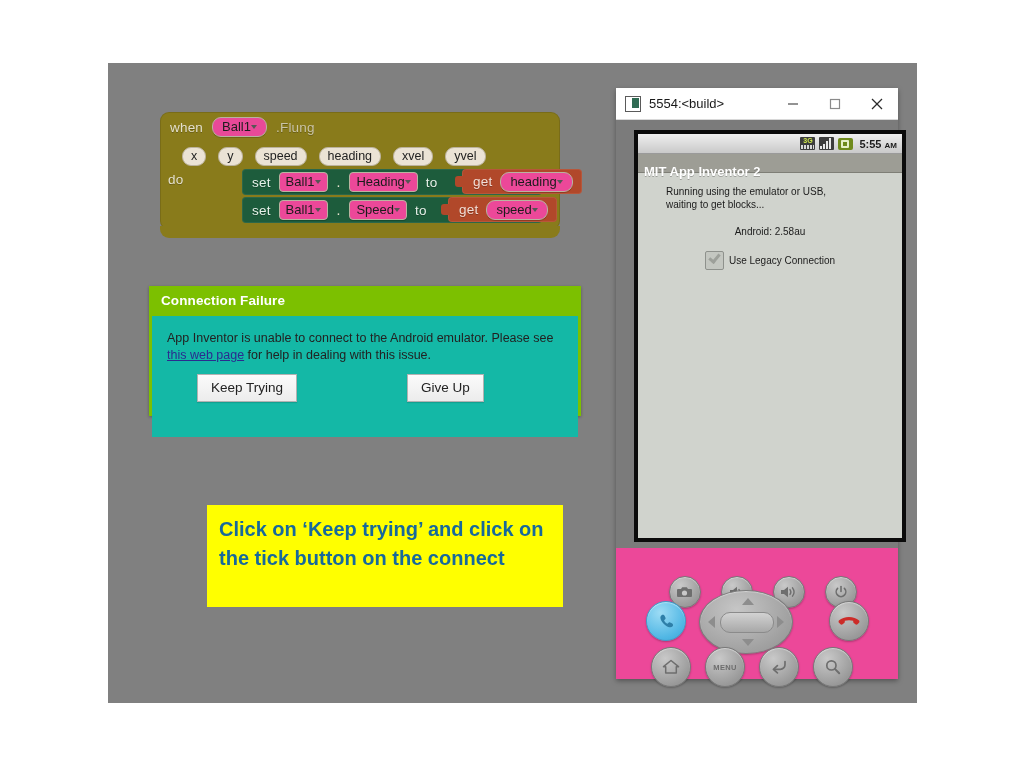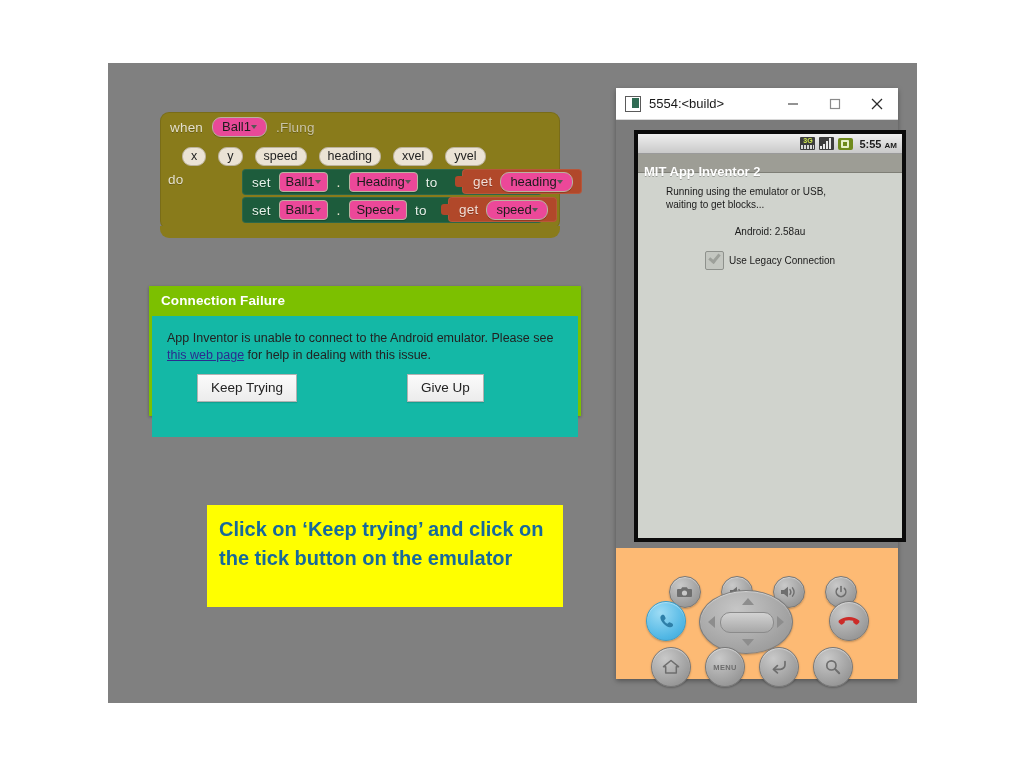--- a/index.html
+++ b/index.html
@@ -283,21 +283,21 @@
     width: 8px; height: 4px;
     border-left: 3px solid #9da09a; border-bottom: 3px solid #9da09a;
     transform: rotate(-50deg);
   }
   .and-check-label { font-size: 10px; color: #1b1b1b; }
 
   
   .emu-keypad {
     position: absolute; left: 0; top: 460px;
     width: 282px; height: 131px;
-    background: #fdba74;
+    background: #ec4899;
   }
   .kbtn {
     position: absolute;
     background: radial-gradient(circle at 35% 28%, #c9c9c9, #9a9a9a 72%, #8a8a8a);
     border: 1px solid #787878;
     border-radius: 50%;
     display: flex; align-items: center; justify-content: center;
     box-shadow: 0 1px 2px rgba(0,0,0,.25), inset 0 1px 1px rgba(255,255,255,.45);
     cursor: pointer;
   }
@@ -440,21 +440,21 @@
         <span>App Inventor is unable to connect to the Android emulator. Please see </span><a class="dialog-link">this web page</a><span> for help in dealing with this issue.</span>
       </div>
       <div class="dialog-buttons">
         <button class="btn btn-keep">Keep Trying</button>
         <button class="btn btn-give">Give Up</button>
       </div>
     </div>
   </div>
 
   <div class="callout">
-    <div class="callout-text">Click on ‘Keep trying’ and click on the tick button on the emulator</div>
+    <div class="callout-text">Click on ‘Keep trying’ and click on the tick button on the connect</div>
   </div>
 
   <div class="emu-window">
 
     <div class="emu-titlebar">
       <span class="emu-appicon"></span>
       <span class="emu-title">5554:&lt;build&gt;</span>
       <span class="win-btn">
         <svg width="12" height="12" viewBox="0 0 12 12">
             <line x1="1" y1="6" x2="11" y2="6" stroke="#4a4a4a" stroke-width="1.2"></line>

